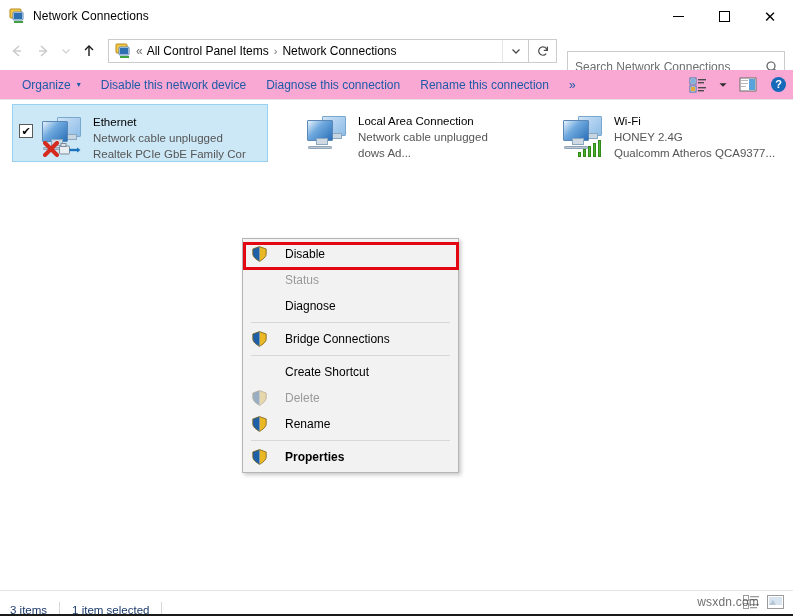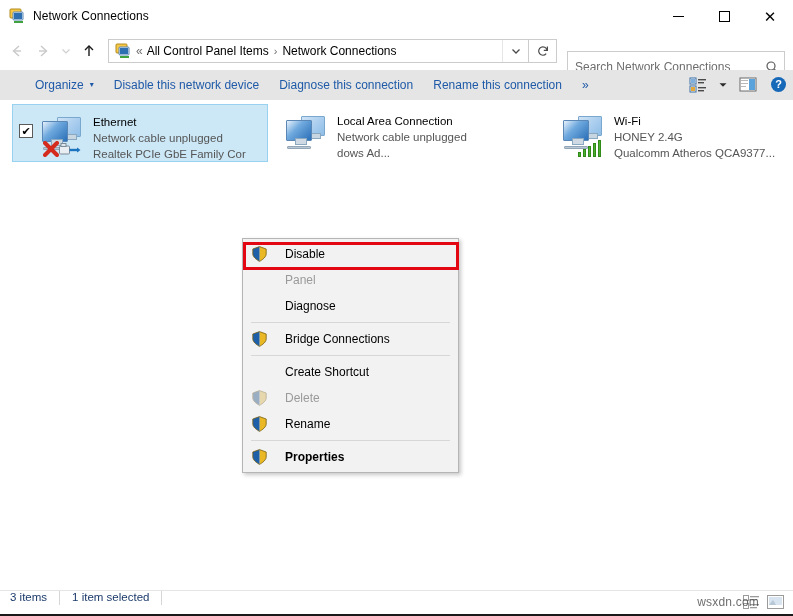--- a/index.html
+++ b/index.html
@@ -115,24 +115,24 @@
     padding-left: 7px; background: transparent;
     font-family: "Liberation Sans", sans-serif;
     min-width: 0;
   }
   .searchbox input::placeholder { color: #6d6d6d; }
   .search-ico { width: 24px; display:flex; align-items:center; justify-content:center; }
 
   
   .cmdbar {
     height: 30px; flex: 0 0 30px;
-    background: #e5e5e5;
+    background: #f9a8d4;
     display: flex; align-items: center;
     border-bottom: 1px solid #e5e5e5;
-    padding-left: 25px;
+    padding-left: 12px;
   }
   .cmd {
     font-size: 12px; color: #1e5aa8;
     padding: 0 10px; height: 26px;
     display: flex; align-items: center; white-space: nowrap;
   }
   .cmd .caret {
     margin-left: 6px; font-size: 8px; color: #1e5aa8;
   }
   .cmd-chevrons { font-size: 12px; color: #1e5aa8; padding: 0 10px; }
@@ -266,21 +266,21 @@
     border: 3px solid #e30613;
     pointer-events: none;
     z-index: 25;
   }
 
   
   .statusbar {
     height: 26px; flex: 0 0 26px;
     background: #ffffff;
     border-top: 1px solid #e5e5e5;
-    display: flex; align-items: flex-start;
+    display: flex; align-items: flex-end;
     padding-left: 10px;
     position: relative;
   }
   .st-text { font-size: 11.5px; color: #1b3a6b; }
   .st-div {
     width: 1px; height: 14px; background: #d6d6d6; margin: 0 12px;
   }
   .st-right {
     position: absolute; right: 8px; top: 0; height: 26px;
     display: flex; align-items: center; gap: 6px;
@@ -455,21 +455,21 @@
           </svg>
         </span>
       </div>
       <div class="item-text">
         <div class="item-name">Ethernet</div>
         <div class="item-sub">Network cable unplugged</div>
         <div class="item-sub">Realtek PCIe GbE Family Cor</div>
       </div>
     </div>
 
-    <div class="item" style="left:275px; top:4px; width:256px;">
+    <div class="item" style="left:296px; top:4px; width:256px;">
       <div class="item-icon" style="margin-left:6px;">
         <span class="mon-back"></span>
         <span class="mon-front"></span>
         <span class="mon-stand"></span>
       </div>
       <div class="item-text">
         <div class="item-name">Local Area Connection</div>
         <div class="item-sub">Network cable unplugged</div>
         <div class="item-sub">dows Ad...</div>
       </div>
@@ -506,21 +506,21 @@
               <path d="M7.5 0.6 L14.2 3 V8 C14.2 12 7.5 15.4 7.5 15.4 C7.5 15.4 0.8 12 0.8 8 V3 Z" fill="none" stroke="#7a5f10" stroke-width="0.8"></path>
             </svg>
           </span>
         </span>
         <span class="mi-label">Disable</span>
         <span class="redbox"></span>
       </div>
 
       <div class="mi disabled">
         <span class="mi-ico"></span>
-        <span class="mi-label">Panel</span>
+        <span class="mi-label">Status</span>
       </div>
 
       <div class="mi">
         <span class="mi-ico"></span>
         <span class="mi-label">Diagnose</span>
       </div>
 
       <div class="mi-sep"></div>
 
       <div class="mi">

